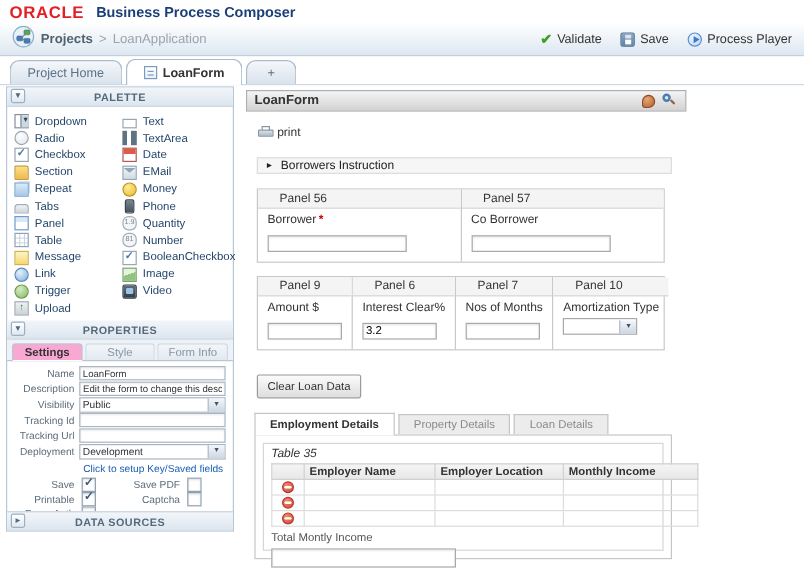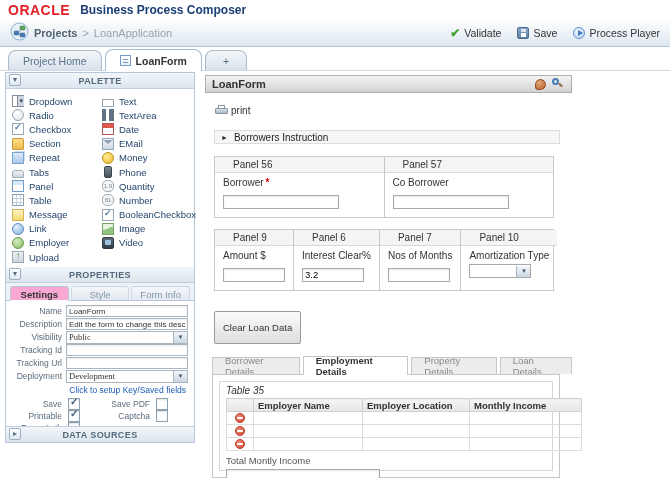--- a/index.html
+++ b/index.html
@@ -79,21 +79,21 @@
 
   
   .prop-tabs{display:flex;padding:3px 4px 0;gap:2px;background:#eef2f7;border-bottom:1px solid #b7c6d6;height:18px;box-sizing:border-box;flex:none;}
   .prop-tab{flex:1;text-align:center;font-size:9.5px;padding:2px 0 0;border-radius:3px 3px 0 0;cursor:pointer;}
   .prop-tab.active{background:#f9a8d4;border:1px solid #b7c6d6;border-bottom:1px solid #fff;margin-bottom:-1px;font-weight:bold;color:#333;z-index:2;}
   .prop-tab.inactive{background:linear-gradient(#f3f6f9,#e2e9f0);border:1px solid #cdd8e2;border-bottom:none;color:#8795a3;}
   .prop-body{flex:1;padding:4px 6px 2px;display:flex;flex-direction:column;overflow:hidden;}
   .prow{height:12px;margin-bottom:1px;display:flex;align-items:center;gap:4px;}
   .plabel{width:50px;text-align:right;color:#5d6c7a;font-size:8.5px;flex:none;}
   .pinput{flex:1;height:12px;border:1px solid #a9b6c2;font-size:8px;padding:0 2px;color:#333;box-sizing:border-box;background:#fff;box-shadow:inset 0 1px 2px rgba(0,0,0,.08);font-family:"Liberation Sans",sans-serif;}
-  .pselect{flex:1;height:13px;border:1px solid #a9b6c2;display:flex;align-items:center;background:#fff;box-sizing:border-box;font-family:Liberation Serif, serif;}
+  .pselect{flex:1;height:13px;border:1px solid #a9b6c2;display:flex;align-items:center;background:#fff;box-sizing:border-box;}
   .pselect .val{flex:1;padding:0 2px;font-size:8.5px;color:#333;}
   .dd-btn{width:13px;height:11px;border-left:1px solid #a9b6c2;background:linear-gradient(#f2f6fa,#ccd7e2);font-size:6px;text-align:center;line-height:11px;color:#445566;flex:none;cursor:pointer;}
   .keylink{color:#1a5db6;font-size:8.5px;text-align:right;margin:2px 2px 3px 0;cursor:pointer;}
   .checkgrid{display:grid;grid-template-columns:1fr 1fr;}
   .checkrow{height:12px;display:flex;align-items:center;justify-content:flex-end;gap:6px;padding-right:20px;font-size:8.5px;color:#5d6c7a;}
   .cb{width:10px;height:10px;border:1px solid #8fa0af;background:#fff;position:relative;box-shadow:inset 0 1px 2px rgba(0,0,0,.12);cursor:pointer;flex:none;}
   .cb.checked::after{content:"✓";position:absolute;left:1px;top:-3px;font-size:10px;color:#3c5a77;font-weight:bold;}
   .datasrc{margin-top:auto;border-top:1px solid #c3cfdc;border-bottom:none;}
 
   
@@ -120,21 +120,21 @@
   .fpanel-hdr{height:15px;background:#f4f4f4;border-bottom:1px solid #d8d8d8;font-size:10px;color:#333;display:flex;align-items:center;padding-left:18px;}
   .fpanel-body{padding:4px 8px 8px;}
   .flabel{font-size:10px;color:#333;margin-bottom:3px;white-space:nowrap;}
   .req{color:#cc0000;margin-left:2px;font-weight:bold;}
   .finput{height:12px;border:1px solid #a9a9a9;box-shadow:inset 0 1px 2px rgba(0,0,0,.1);font-size:9.5px;padding:0 2px;box-sizing:content-box;font-family:"Liberation Sans",sans-serif;}
   .w-wide{width:110px;}
   .w-small{width:56px;}
   .fselect{width:62px;height:14px;border:1px solid #a9a9a9;display:flex;align-items:center;background:#fff;box-sizing:border-box;}
   .fselect .val{flex:1;font-size:9px;}
 
-  .clearbtn{margin:20px 0 0 9px;height:33px;font-size:9.5px;padding:1px 8px;border:1px solid #9a9a9a;border-radius:2px;background:linear-gradient(#fbfbfb,#dedede);color:#333;font-family:"Liberation Sans",sans-serif;cursor:pointer;}
+  .clearbtn{margin:20px 0 0 9px;height:20px;font-size:9.5px;padding:1px 8px;border:1px solid #9a9a9a;border-radius:2px;background:linear-gradient(#fbfbfb,#dedede);color:#333;font-family:"Liberation Sans",sans-serif;cursor:pointer;}
 
   .dtabs{margin:11px 0 0 7px;display:flex;align-items:flex-end;height:19px;}
   .dtab{height:17px;padding:0 12px;display:flex;align-items:center;font-size:9.5px;border:1px solid #c6c6c6;border-bottom:none;background:#ececec;color:#8a8a8a;margin-right:3px;cursor:pointer;box-sizing:border-box;}
   .dtab.active{background:#fff;color:#333;font-weight:bold;height:19px;margin-bottom:-1px;position:relative;z-index:2;}
   .dtab-body{margin-left:7px;width:348px;height:104px;border:1px solid #c6c6c6;background:#fff;box-sizing:border-box;padding:6px;position:relative;z-index:1;}
   .tbl-box{border:1px solid #d6d6d6;height:90px;box-sizing:border-box;padding:3px 6px;}
   .tbl-title{font-size:10px;font-style:italic;color:#333;margin-bottom:2px;}
   table.etbl{border-collapse:collapse;width:325px;font-size:9.5px;table-layout:fixed;}
   .etbl th{background:linear-gradient(#f4f4f4,#e7e7e7);border:1px solid #d0d0d0;text-align:left;font-weight:bold;color:#333;height:12px;padding:0 4px;}
   .etbl td{border:1px solid #dcdcdc;height:12px;padding:0 4px;}
@@ -241,21 +241,21 @@
         <div class="pal-item">
             <span class="pi pi-message"></span>
             <span>Message</span>
           </div>
         <div class="pal-item">
             <span class="pi pi-link"></span>
             <span>Link</span>
           </div>
         <div class="pal-item">
             <span class="pi pi-trigger"></span>
-            <span>Employer</span>
+            <span>Trigger</span>
           </div>
         <div class="pal-item">
             <span class="pi pi-upload"></span>
             <span>Upload</span>
           </div>
       </div>
       <div class="pal-col">
         <div class="pal-item">
             <span class="pi pi-text"></span>
             <span>Text</span>
@@ -439,21 +439,20 @@
             <span class="val"></span>
             <span class="dd-btn">▼</span>
           </div>
         </div>
       </div>
     </div>
 
     <button class="clearbtn">Clear Loan Data</button>
 
     <div class="dtabs">
-      <div class="dtab">Borrower Details</div>
       <div class="dtab active">Employment Details</div>
       <div class="dtab">Property Details</div>
       <div class="dtab">Loan Details</div>
     </div>
 
     <div class="dtab-body">
       <div class="tbl-box">
         <div class="tbl-title">Table 35</div>
         <table class="etbl">
           <tbody>

